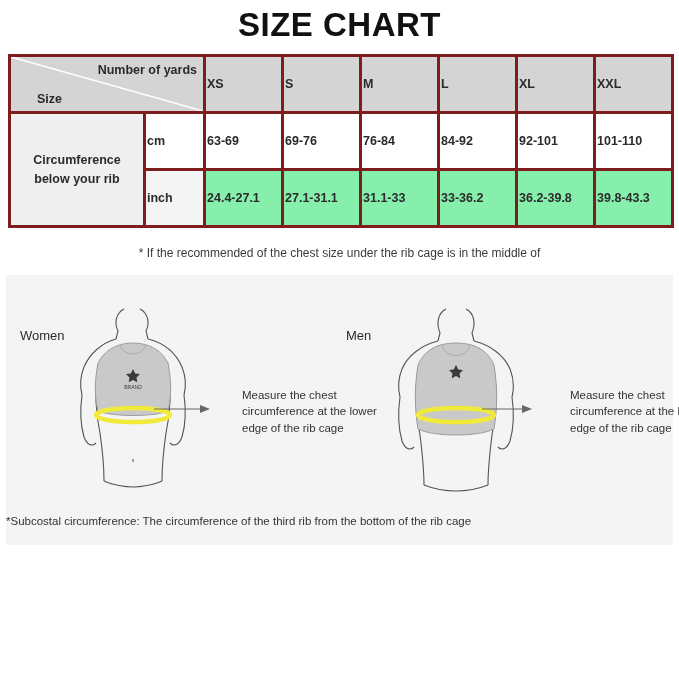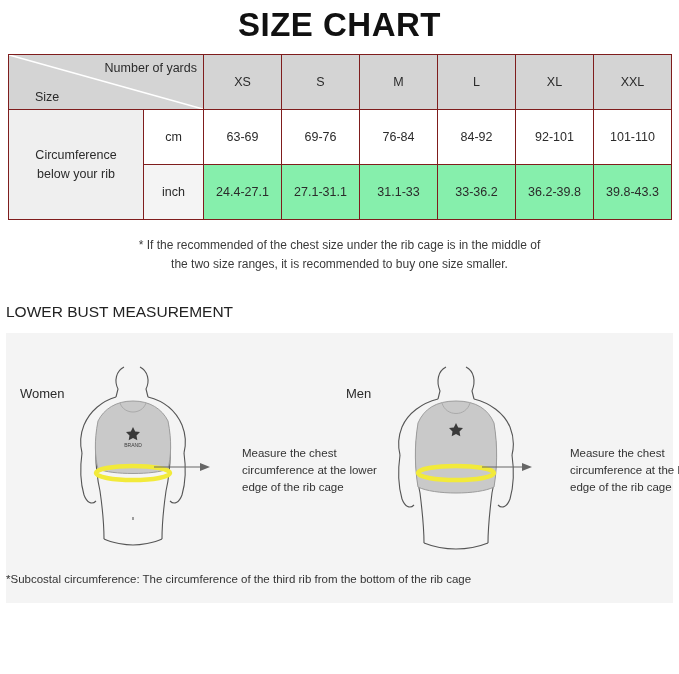--- a/index.html
+++ b/index.html
@@ -38,25 +38,25 @@
   .table-wrap {
     padding: 0 8px;
   }
   table.size-table {
     width: 663px;
     border-collapse: collapse;
     table-layout: fixed;
     font-size: 12.5px;
   }
   table.size-table td {
-    border: 1px solid #7f1d1d;
-    text-align: center;
+    border: 3px solid #7f1d1d;
     vertical-align: middle;
     height: 52px;
     color: #2b2b2b;
+    font-weight: bold;
   }
   .hdr-cell {
     background: #d4d4d4;
     font-weight: normal;
   }
   .hdr-corner {
     background: #d4d4d4;
     position: relative;
     padding: 0;
   }
@@ -229,24 +229,22 @@
         <td class="val-cell-alt">33-36.2</td>
         <td class="val-cell-alt">36.2-39.8</td>
         <td class="val-cell-alt">39.8-43.3</td>
       </tr>
     </tbody>
       </table>
   </div>
 
   <div class="note">
     <span>* If the recommended of the chest size under the rib cage is in the middle of</span><br>
-    <span>the two size ranges, it is recommended to buy one size smaller.</span>
   </div>
 
-  <div class="section-heading">LOWER BUST MEASUREMENT</div>
 
   <div class="panel">
 
     <div class="panel-label label-women">Women</div>
     <div class="panel-label label-men">Men</div>
 
     <div class="figure fig-women">
       <svg width="170" height="200" viewBox="0 0 170 200">
         <g fill="none" stroke="#555" stroke-width="1.1">
 

